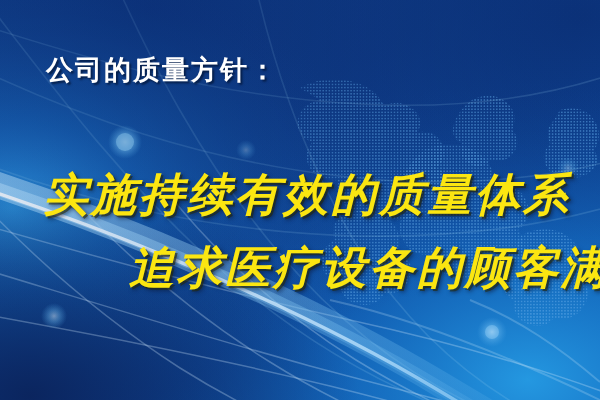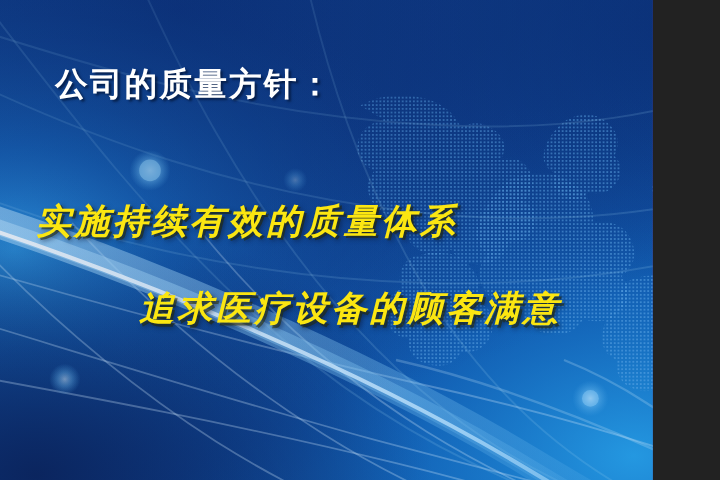--- a/index.html
+++ b/index.html
@@ -2,21 +2,21 @@
 <html><head>
 <meta charset="utf-8">
 <style>
   html, body {
     margin: 0;
     padding: 0;
     background: #222;
   }
   #banner {
     position: relative;
-    width: 544px;
+    width: 600px;
     height: 400px;
     overflow: hidden;
     font-family: "Liberation Sans", "DejaVu Sans", sans-serif;
     background: #be185d;
   }
   #bg-svg {
     position: absolute;
     inset: 0;
     width: 600px;
     height: 400px;
@@ -38,26 +38,27 @@
     letter-spacing: 2px;
     white-space: nowrap;
     text-shadow: 2px 2px 2px rgba(3, 20, 52, 0.75);
   }
   .slogan {
     position: absolute;
     white-space: nowrap;
     font-family: "DejaVu Serif", "Liberation Serif", serif;
     font-weight: bold;
     font-style: italic;
-    font-size: 29px;
+    font-size: 45px;
     color: #fbe611;
     letter-spacing: 3px;
     text-shadow:
       2px 2px 0 rgba(40, 40, 0, 0.55),
       3px 3px 4px rgba(10, 25, 60, 0.65);
+    margin-left: 13px;
   }
   #slogan-line-1 { left: 30px;  top: 165px; }
   #slogan-line-2 { left: 116px; top: 238px; }
 </style>
 </head>
 <body>
 
 <div id="banner">
 
   <svg id="bg-svg" viewBox="0 0 600 400" preserveAspectRatio="none">

